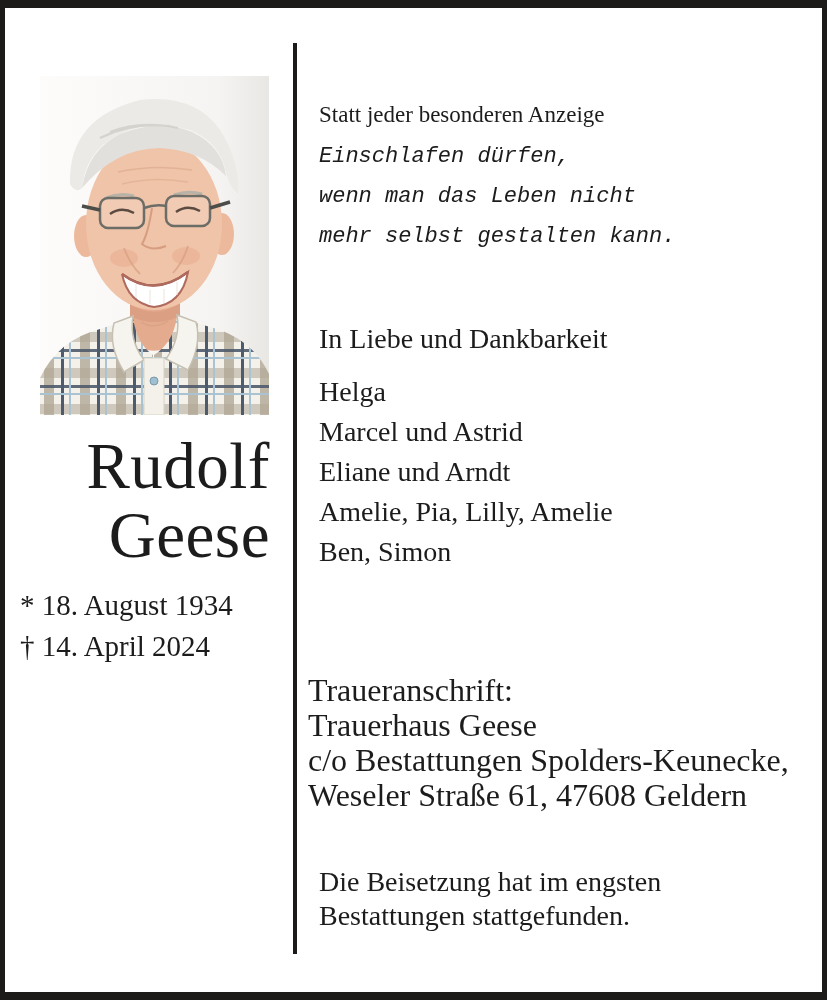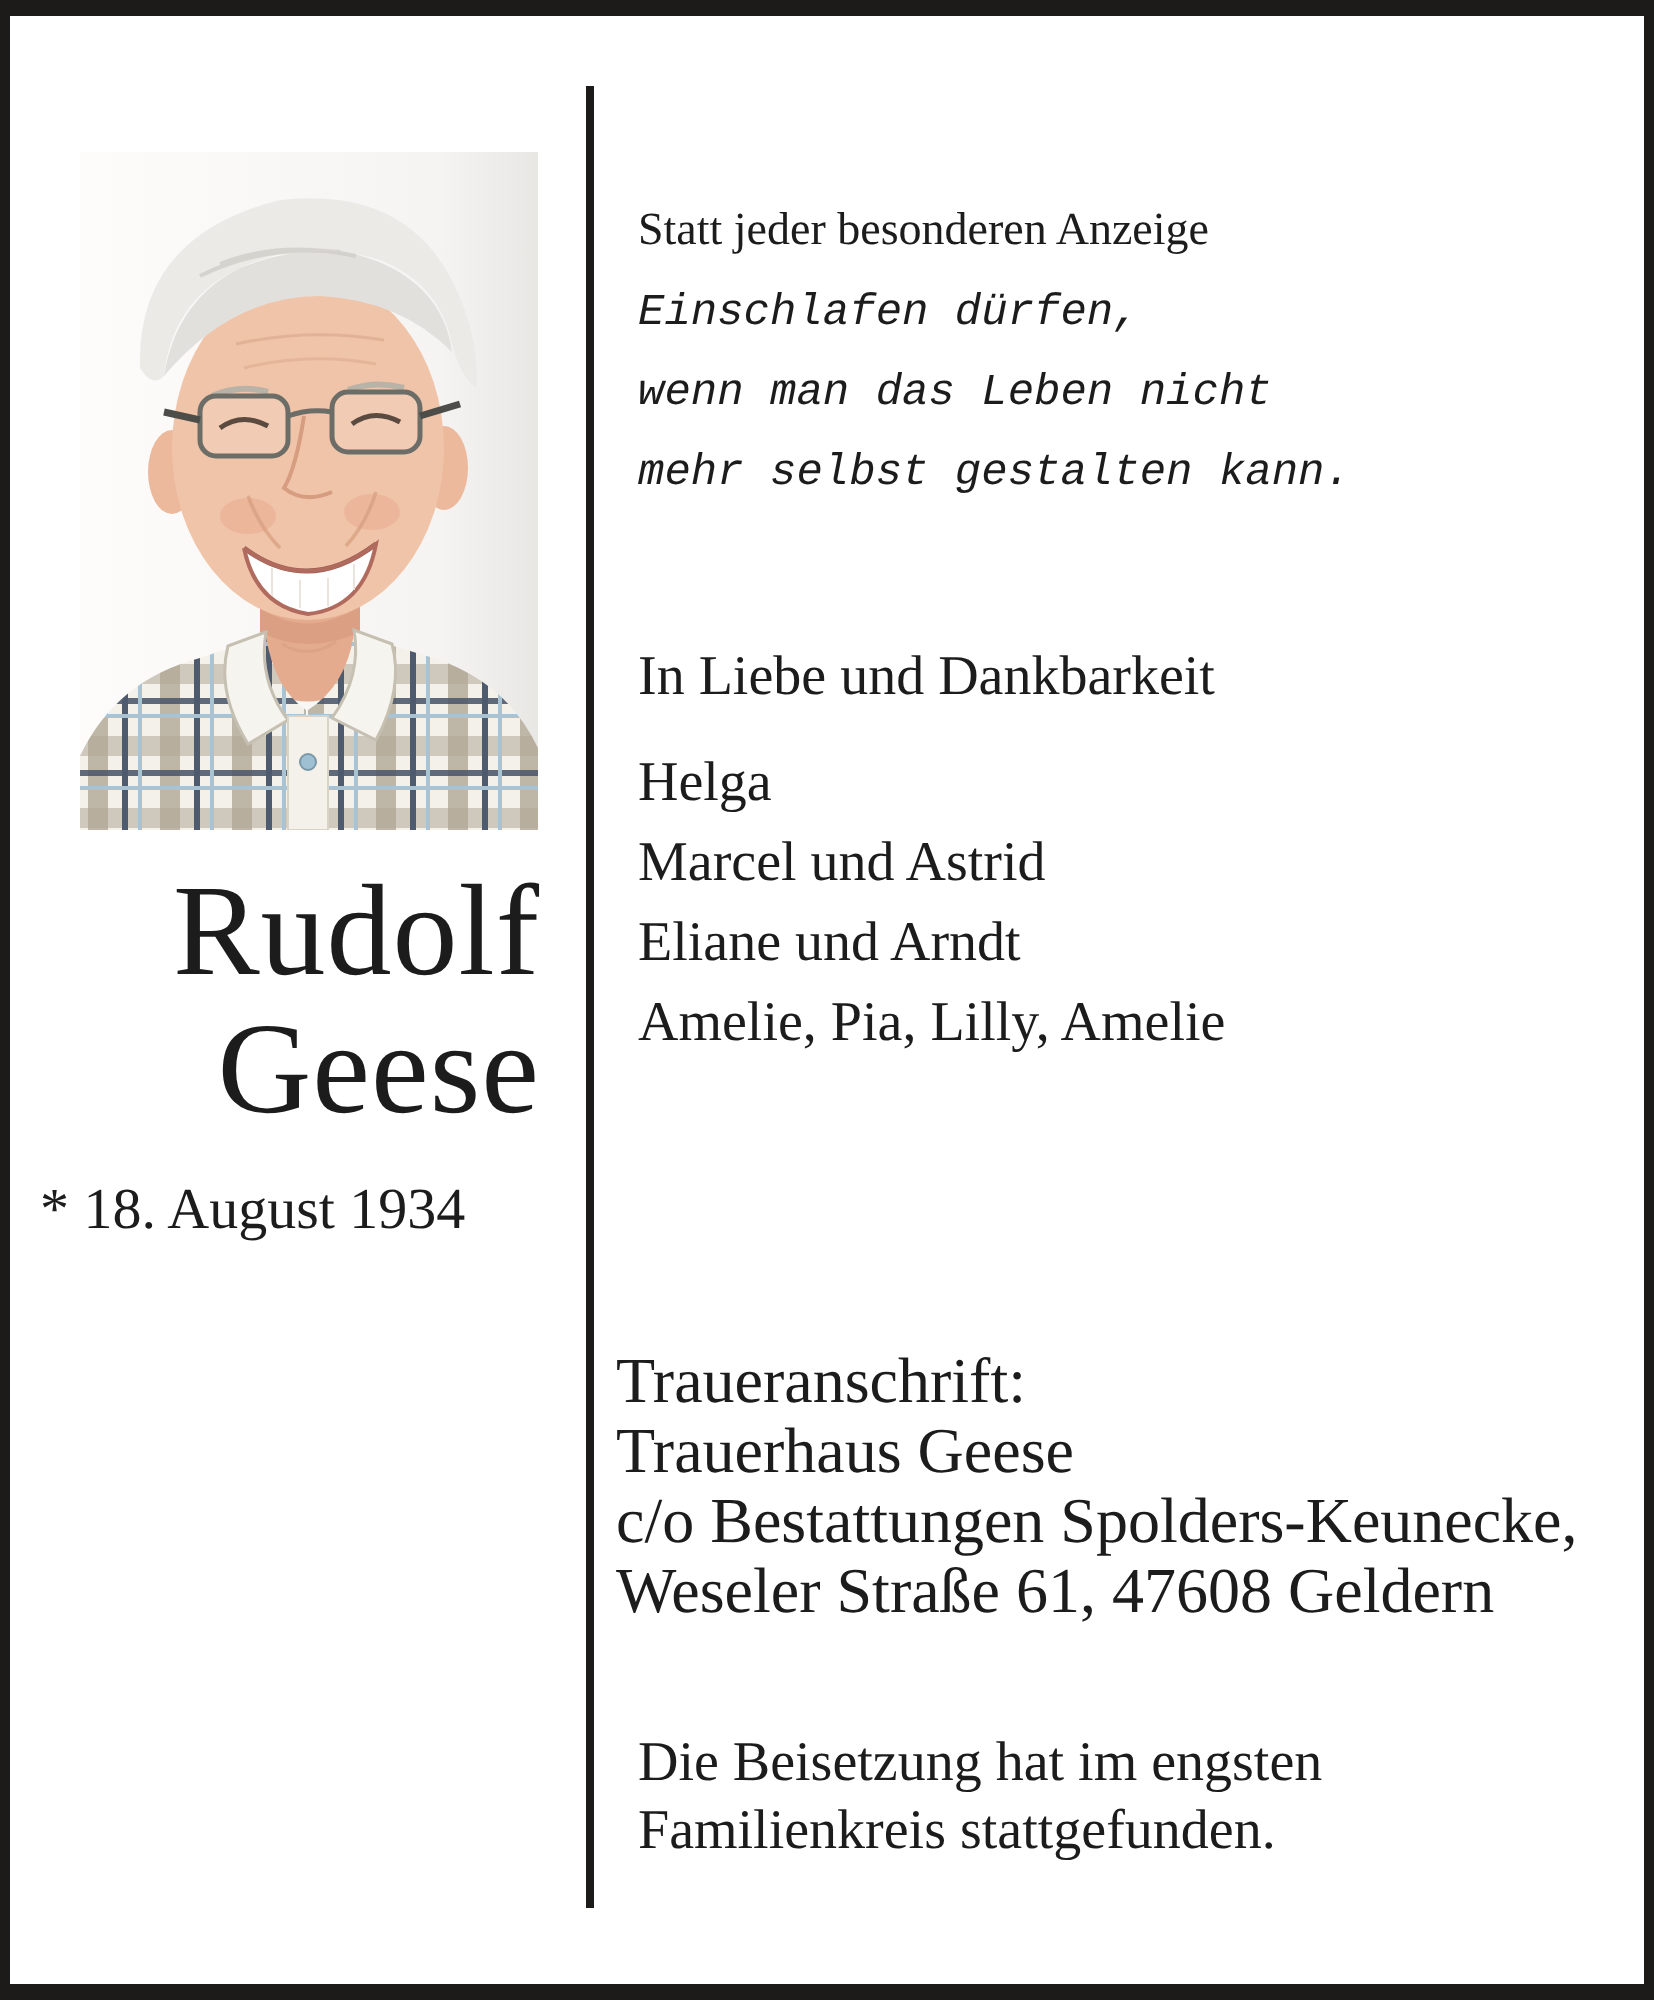--- a/index.html
+++ b/index.html
@@ -138,44 +138,46 @@
     </svg>
   </figure>
 
   <div class="tblock" id="name-block">
     <div>Rudolf</div>
     <div>Geese</div>
   </div>
 
   <div class="tblock" id="dates-block">
     <div>* 18. August 1934</div>
+    <div>† 14. April 2024</div>
   </div>
 
   <div class="tblock" id="intro-line">Statt jeder besonderen Anzeige</div>
 
   <div class="tblock" id="quote-block">
     <div>Einschlafen dürfen,</div>
     <div>wenn man das Leben nicht</div>
     <div>mehr selbst gestalten kann.</div>
   </div>
 
   <div class="tblock" id="mourning-heading">In Liebe und Dankbarkeit</div>
 
   <div class="tblock" id="family-block">
     <div>Helga</div>
     <div>Marcel und Astrid</div>
     <div>Eliane und Arndt</div>
     <div>Amelie, Pia, Lilly, Amelie</div>
+    <div>Ben, Simon</div>
   </div>
 
   <div class="tblock" id="address-block">
     <div>Traueranschrift:</div>
     <div>Trauerhaus Geese</div>
     <div>c/o Bestattungen Spolders-Keunecke,</div>
     <div>Weseler Straße 61, 47608 Geldern</div>
   </div>
 
   <div class="tblock" id="funeral-block">
     <div>Die Beisetzung hat im engsten</div>
-    <div>Familienkreis stattgefunden.</div>
+    <div>Bestattungen stattgefunden.</div>
   </div>
 
 </div>
 
 </body></html>

